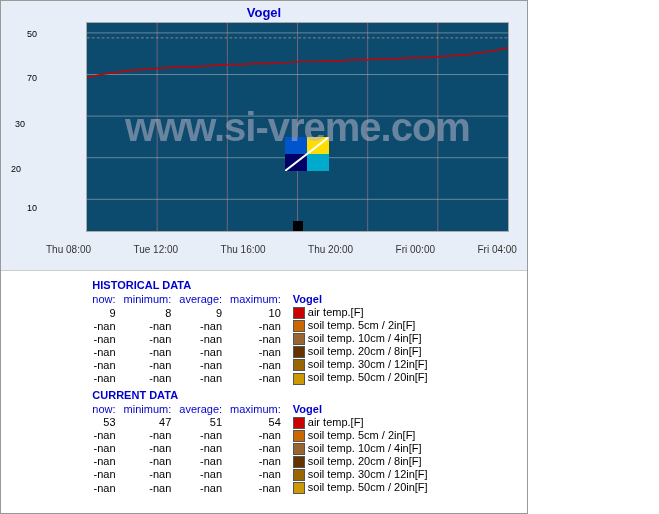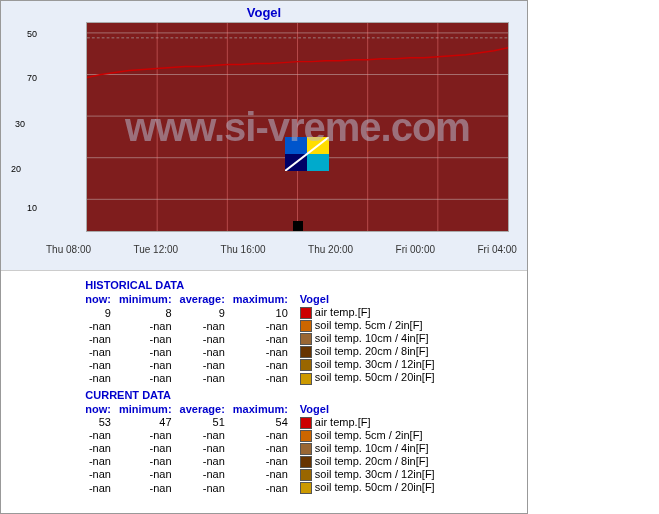--- a/index.html
+++ b/index.html
@@ -33,21 +33,21 @@
       font-size: 13px;
       font-weight: bold;
       color: #0000cc;
       padding: 4px 0 2px 0;
     }
     .chart-inner {
       position: relative;
       margin-left: 45px;
       margin-right: 10px;
       height: 210px;
-      background: #7f1d1d;
+      background: #0c4a6e;
       border: 1px solid #aaa;
       overflow: hidden;
     }
     .chart-svg {
       width: 100%;
       height: 100%;
     }
     .watermark {
       position: absolute;
       top: 50%;
@@ -100,21 +100,21 @@
       margin-top: 4px;
       margin-bottom: 2px;
     }
     table {
       border-collapse: collapse;
       font-size: 11px;
       width: 100%;
     }
     table th {
       text-align: right;
-      font-weight: bold;
+      font-weight: normal;
       color: #0000cc;
       padding: 0 8px 0 0;
       font-size: 11px;
     }
     table td {
       text-align: right;
       padding: 0 8px 0 0;
       color: #000;
       white-space: nowrap;
     }

